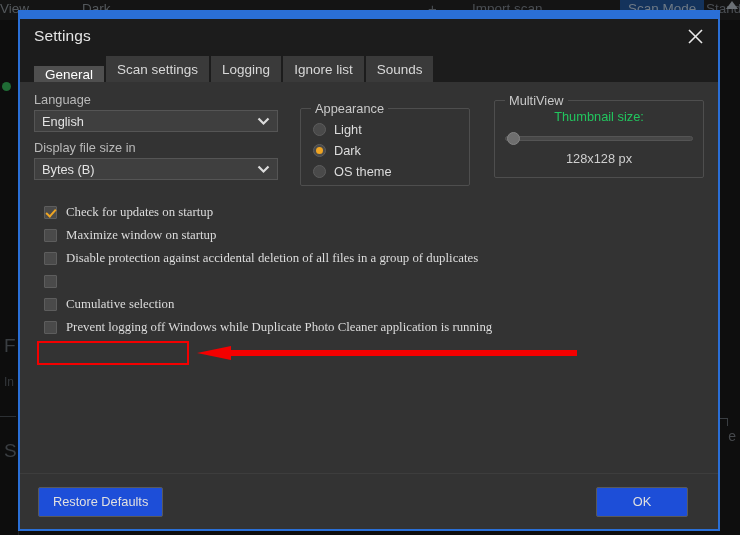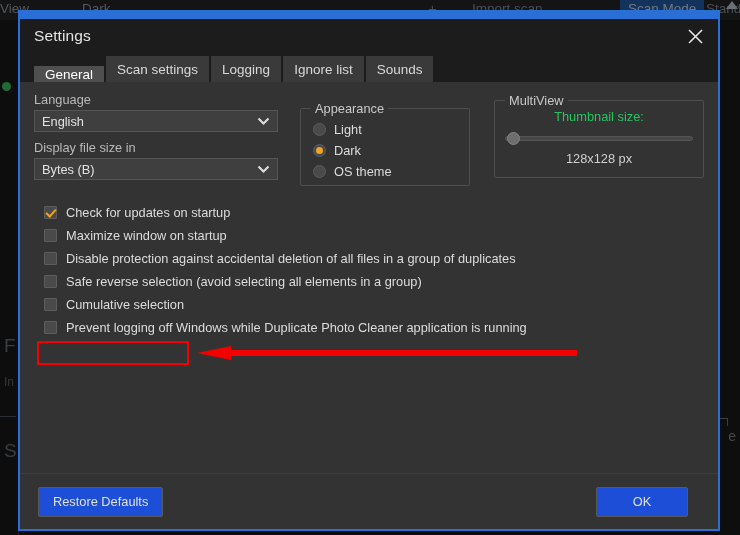--- a/index.html
+++ b/index.html
@@ -368,20 +368,21 @@
     left: 3px; top: 0px;
     width: 4px; height: 8px;
     border: solid #efa523;
     border-width: 0 2px 2px 0;
     transform: rotate(42deg);
   }
   .check-label {
     color: #dcdcdc;
     font-size: 12.8px;
     white-space: nowrap;
+    font-family: Liberation Serif, serif;
   }
 
   
   .anno-box {
     position: absolute;
     left: 17px;
     top: 259px;
     width: 152px;
     height: 24px;
     border: 2px solid #f40000;
@@ -539,21 +540,20 @@
         <div class="check-row">
           <span class="cbox"></span>
           <span class="check-label">Maximize window on startup</span>
         </div>
         <div class="check-row">
           <span class="cbox"></span>
           <span class="check-label">Disable protection against accidental deletion of all files in a group of duplicates</span>
         </div>
         <div class="check-row">
           <span class="cbox"></span>
-          <span class="check-label">Safe reverse selection (avoid selecting all elements in a group)</span>
         </div>
         <div class="check-row">
           <span class="cbox"></span>
           <span class="check-label">Cumulative selection</span>
         </div>
         <div class="check-row">
           <span class="cbox"></span>
           <span class="check-label">Prevent logging off Windows while Duplicate Photo Cleaner application is running</span>
         </div>
       </div>

